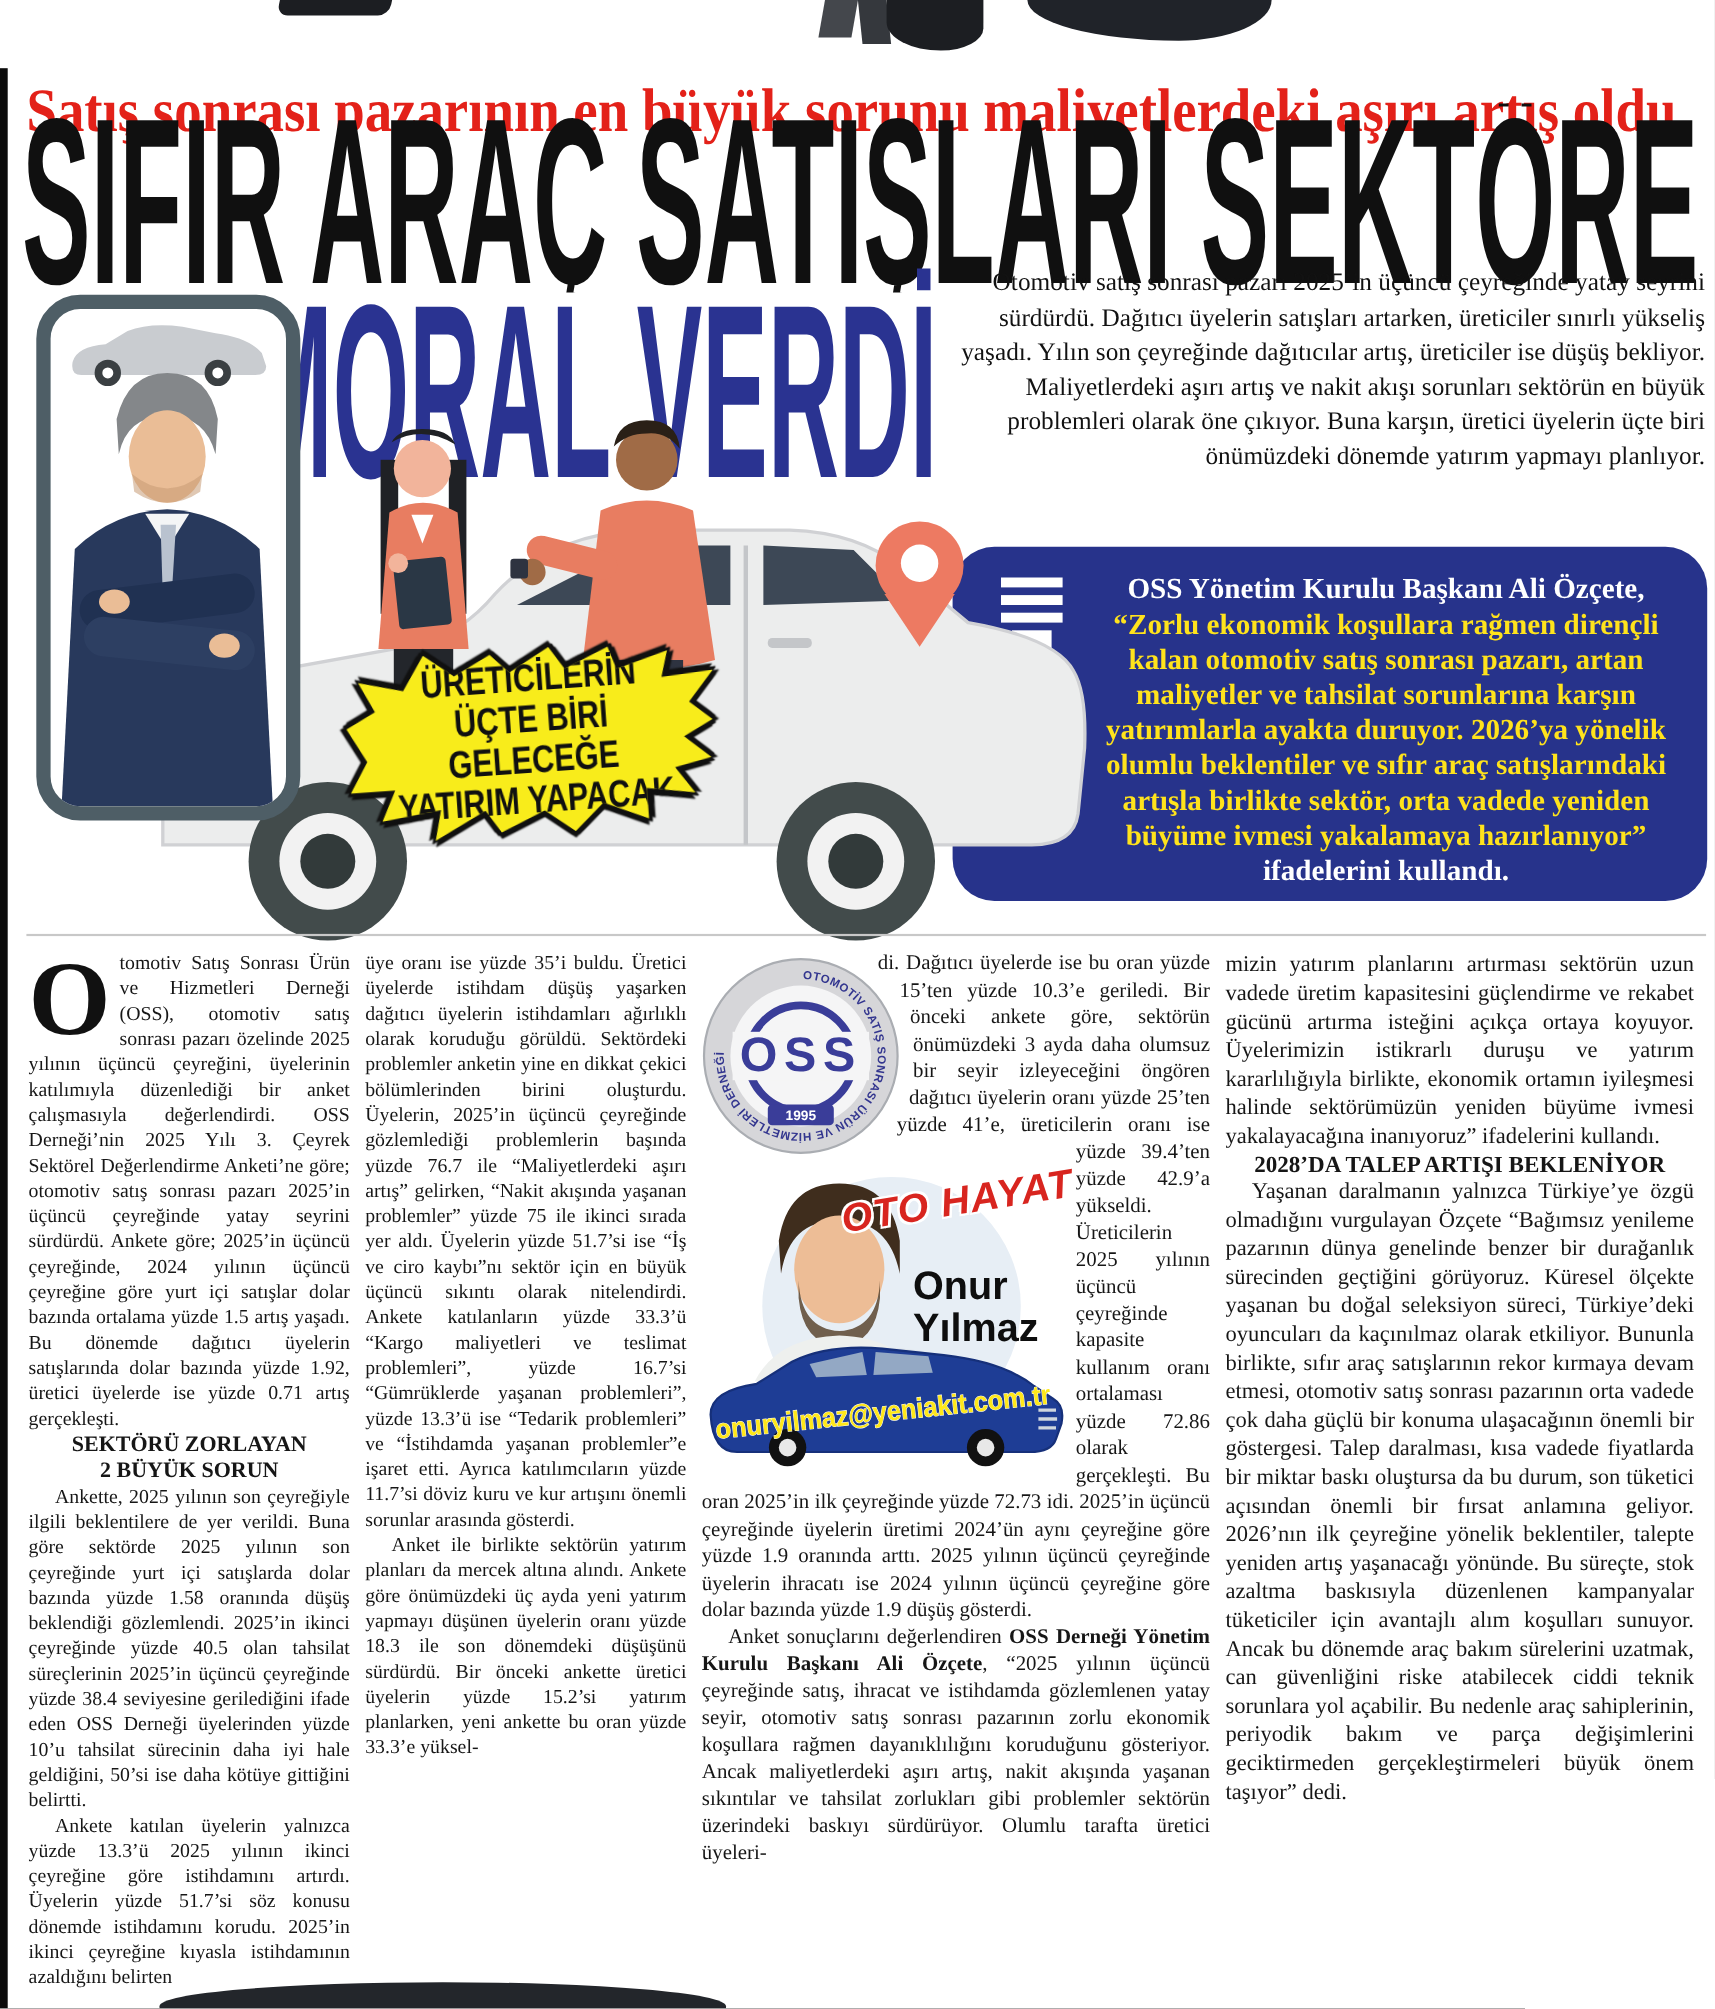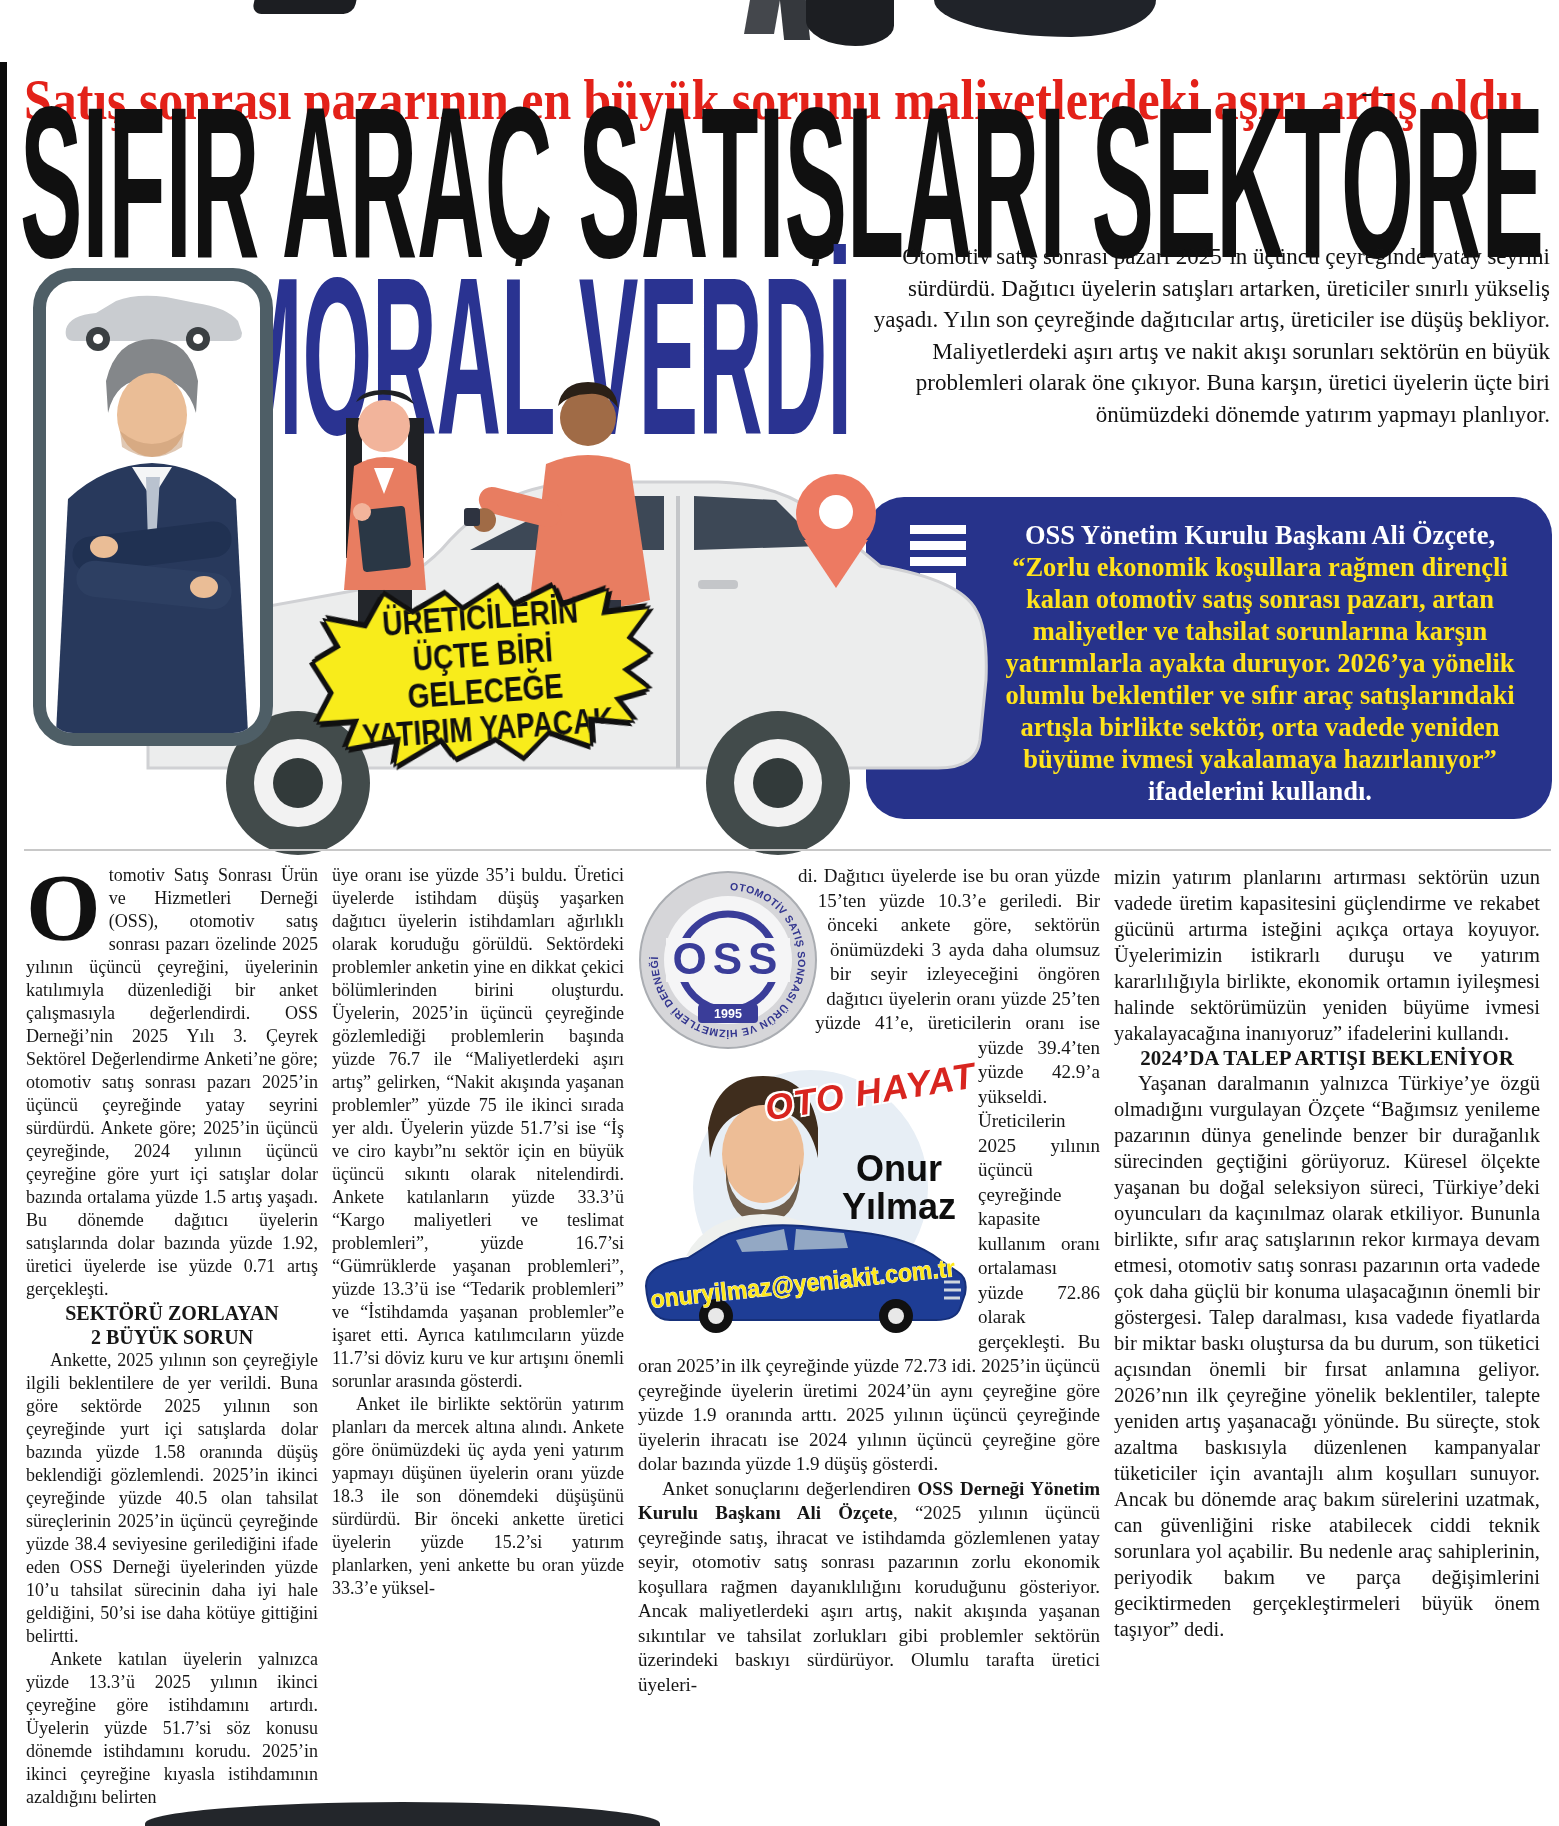--- a/index.html
+++ b/index.html
@@ -50,21 +50,21 @@
   .dropcap{float:left;font-size:96px;line-height:76px;padding:6px 8px 0 0;font-weight:bold;color:#111;}
   .boldname{font-weight:bold;}
   
   .oss-logo{float:left;margin:6px 12px 6px 0;shape-outside:circle(50%);}
   .author-wrap{float:left;clear:left;width:330px;height:272px;margin:10px 10px 4px 0;position:relative;}
   .author-bg{position:absolute;left:55px;top:4px;width:235px;height:235px;border-radius:50%;background:#e7eef5;}
   .author-photo{position:absolute;left:30px;top:0;}
   .oto-hayat{position:absolute;left:126px;top:14px;transform:rotate(-9deg);font-family:"Liberation Sans",sans-serif;
      font-weight:bold;font-style:italic;font-size:36px;color:#d8251f;letter-spacing:1px;white-space:nowrap;
      text-shadow:-2px -2px 0 #fff,2px -2px 0 #fff,-2px 2px 0 #fff,2px 2px 0 #fff;}
-  .author-name{position:absolute;left:192px;top:84px;width:138px;text-align:center;font-family:"Liberation Sans",sans-serif;
+  .author-name{position:absolute;left:192px;top:84px;width:138px;font-family:"Liberation Sans",sans-serif;
      font-weight:bold;font-size:36px;line-height:38px;color:#0e0e0e;white-space:pre-line;}
   .author-car{position:absolute;left:0;top:150px;}
   
   .frag-bottom{left:145px;top:1802px;width:515px;height:24px;background:#23262b;border-radius:55% 55% 0 0/100% 100% 0 0;z-index:5;}
 </style>
 </head>
 <body>
 
 <div class="page">
 
@@ -238,21 +238,21 @@
           <text x="12" y="76" transform="rotate(-6 165 70)" font-family="Liberation Sans, sans-serif" font-weight="bold" font-size="25" fill="#ffe81a" stroke="#ffffff" stroke-width="0.9" paint-order="stroke" textLength="306" lengthAdjust="spacingAndGlyphs">onuryilmaz@yeniakit.com.tr</text>
         </svg>
       </div>
 
       <p>di. Dağıtıcı üyelerde ise bu oran yüzde 15’ten yüzde 10.3’e geriledi. Bir önceki ankete göre, sektörün önümüzdeki 3 ayda daha olumsuz bir seyir izleyeceğini öngören dağıtıcı üyelerin oranı yüzde 25’ten yüzde 41’e, üreticilerin oranı ise yüzde 39.4’ten yüzde 42.9’a yükseldi. Üreticilerin 2025 yılının üçüncü çeyreğinde kapasite kullanım oranı ortalaması yüzde 72.86 olarak gerçekleşti. Bu oran 2025’in ilk çeyreğinde yüzde 72.73 idi. 2025’in üçüncü çeyreğinde üyelerin üretimi 2024’ün aynı çeyreğine göre yüzde 1.9 oranında arttı. 2025 yılının üçüncü çeyreğinde üyelerin ihracatı ise 2024 yılının üçüncü çeyreğine göre dolar bazında yüzde 1.9 düşüş gösterdi.</p>
       <p class="ind"><span>Anket sonuçlarını değerlendiren </span><span class="boldname">OSS Derneği Yönetim Kurulu Başkanı Ali Özçete</span><span>, “2025 yılının üçüncü çeyreğinde satış, ihracat ve istihdamda gözlemlenen yatay seyir, otomotiv satış sonrası pazarının zorlu ekonomik koşullara rağmen dayanıklılığını koruduğunu gösteriyor. Ancak maliyetlerdeki aşırı artış, nakit akışında yaşanan sıkıntılar ve tahsilat zorlukları gibi problemler sektörün üzerindeki baskıyı sürdürüyor. Olumlu tarafta üretici üyeleri-</span></p>
     </div>
 
     <div class="col c5">
       <p>mizin yatırım planlarını artırması sektörün uzun vadede üretim kapasitesini güçlendirme ve rekabet gücünü artırma isteğini açıkça ortaya koyuyor. Üyelerimizin istikrarlı duruşu ve yatırım kararlılığıyla birlikte, ekonomik ortamın iyileşmesi halinde sektörümüzün yeniden büyüme ivmesi yakalayacağına inanıyoruz” ifadelerini kullandı.</p>
-      <p class="colhead">2024’DA TALEP ARTIŞI BEKLENİYOR</p>
+      <p class="colhead">2028’DA TALEP ARTIŞI BEKLENİYOR</p>
       <p class="ind">Yaşanan daralmanın yalnızca Türkiye’ye özgü olmadığını vurgulayan Özçete “Bağımsız yenileme pazarının dünya genelinde benzer bir durağanlık sürecinden geçtiğini görüyoruz. Küresel ölçekte yaşanan bu doğal seleksiyon süreci, Türkiye’deki oyuncuları da kaçınılmaz olarak etkiliyor. Bununla birlikte, sıfır araç satışlarının rekor kırmaya devam etmesi, otomotiv satış sonrası pazarının orta vadede çok daha güçlü bir konuma ulaşacağının önemli bir göstergesi. Talep daralması, kısa vadede fiyatlarda bir miktar baskı oluştursa da bu durum, son tüketici açısından önemli bir fırsat anlamına geliyor. 2026’nın ilk çeyreğine yönelik beklentiler, talepte yeniden artış yaşanacağı yönünde. Bu süreçte, stok azaltma baskısıyla düzenlenen kampanyalar tüketiciler için avantajlı alım koşulları sunuyor. Ancak bu dönemde araç bakım sürelerini uzatmak, can güvenliğini riske atabilecek ciddi teknik sorunlara yol açabilir. Bu nedenle araç sahiplerinin, periyodik bakım ve parça değişimlerini geciktirmeden gerçekleştirmeleri büyük önem taşıyor” dedi.</p>
     </div>
 
   </div>
 
   <div class="abs frag-bottom"></div>
 
 </div>
 
 </body></html>

